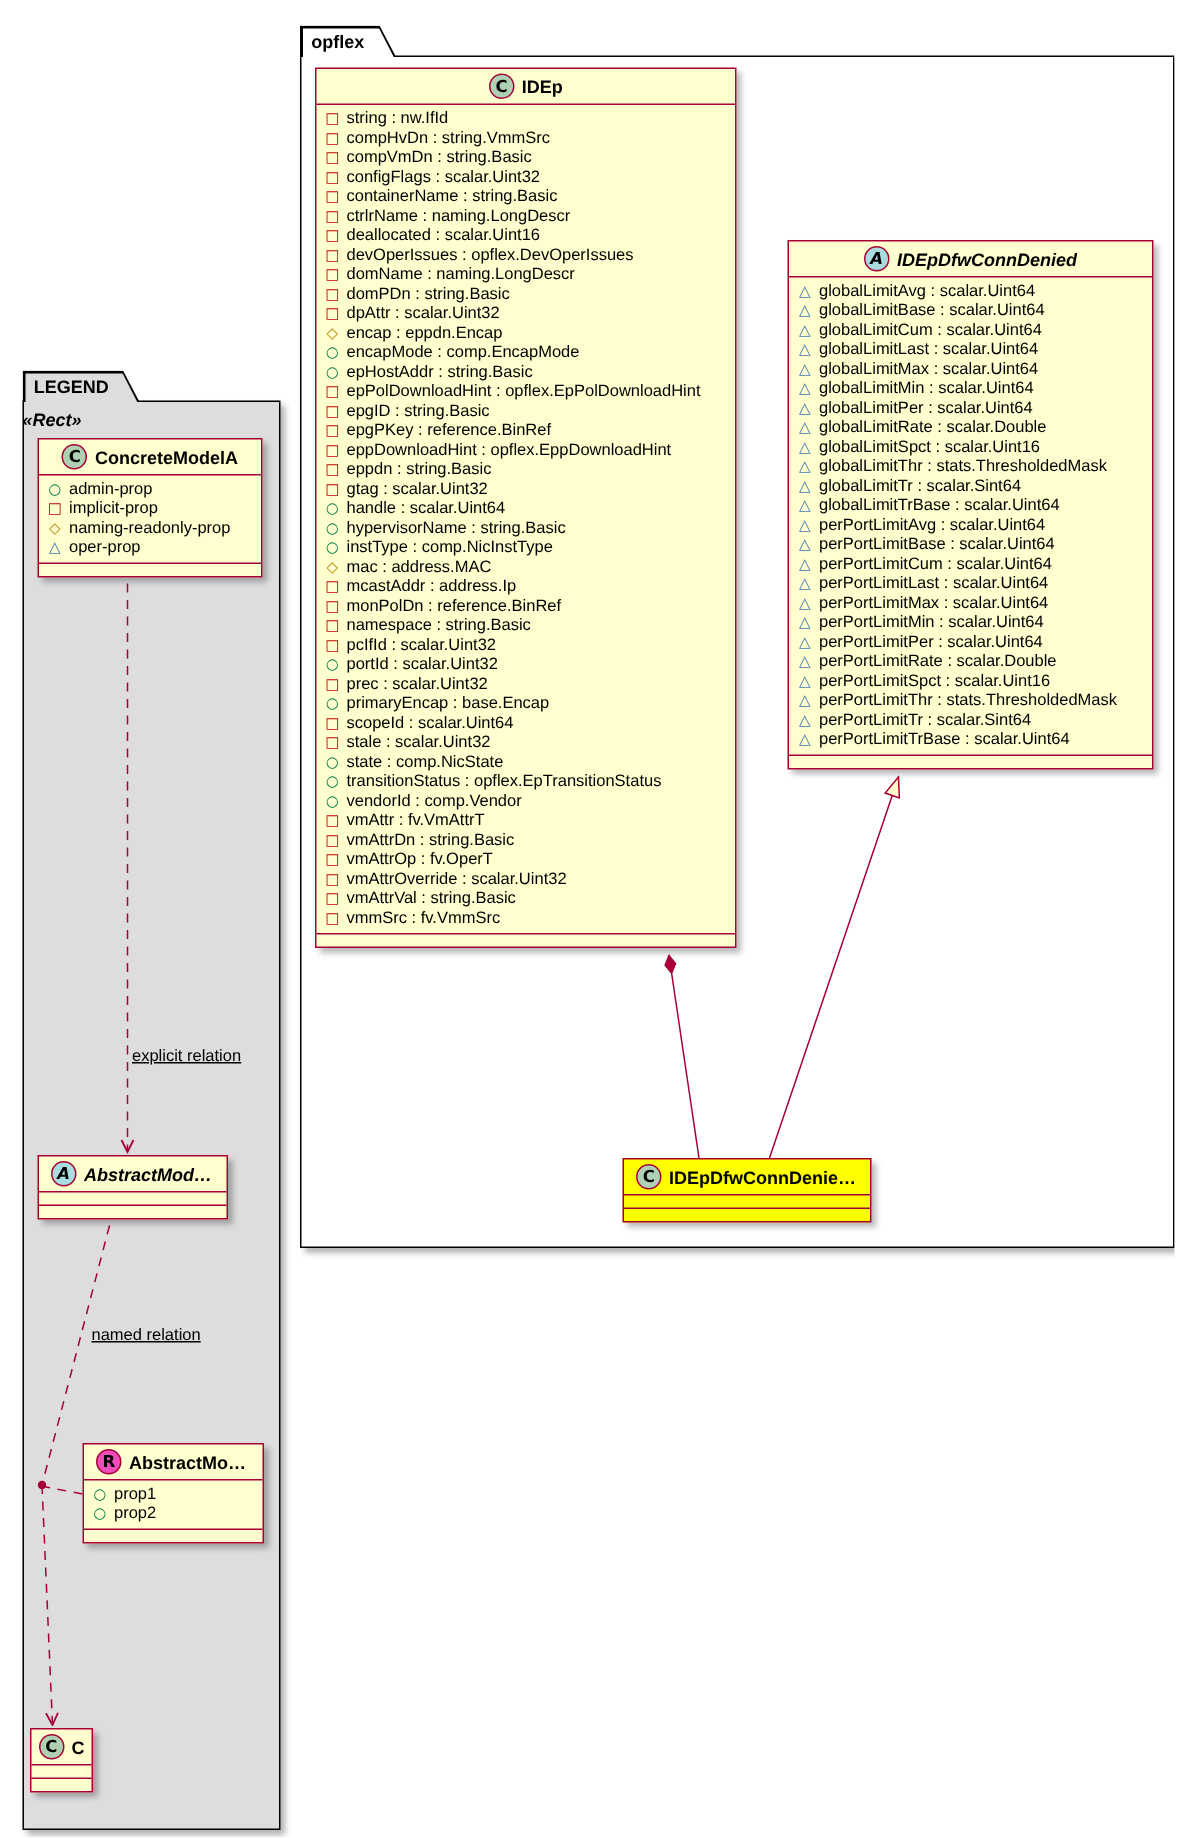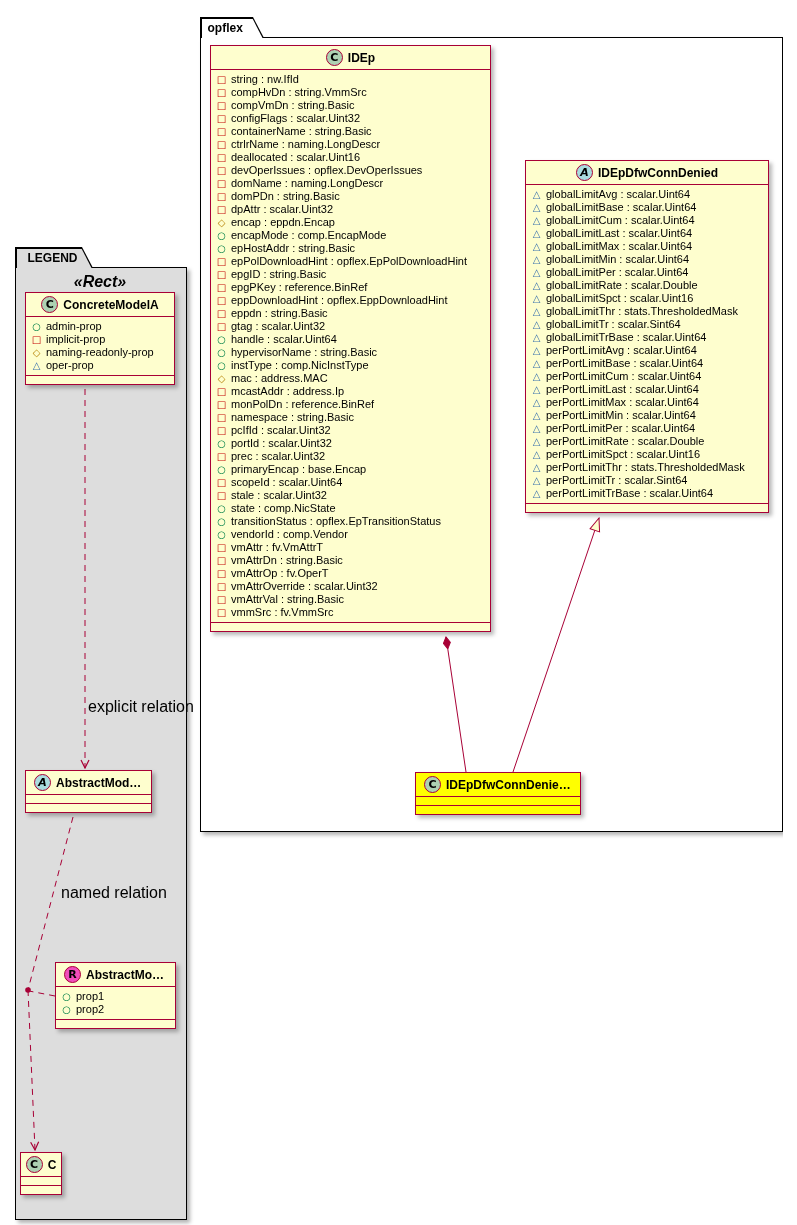--- a/index.html
+++ b/index.html
@@ -23,36 +23,36 @@
   }
   .pkg-body.gray{background:var(--legend-bg);}
   .pkg-tab{position:absolute;height:21px;background:#000;
     clip-path:polygon(0 0, calc(100% - 11px) 0, 100% 100%, 0 100%);}
   .pkg-tab-inner{
     position:absolute;left:1.5px;top:1.5px;right:1.5px;bottom:0;background:#fff;
     clip-path:polygon(0 0, calc(100% - 10px) 0, 100% 100%, 0 100%);
     font-size:12px;font-weight:bold;padding:2px 14px 0 6px;box-sizing:border-box;
     white-space:nowrap;
   }
-  .pkg-tab-inner.gray{background:var(--legend-bg);text-align:right;}
+  .pkg-tab-inner.gray{background:var(--legend-bg);}
   .stereotype{
-    position:absolute;font-size:16px;font-style:italic;font-weight:bold;text-align:center;
+    position:absolute;font-size:12px;font-style:italic;font-weight:bold;text-align:left;
   }
   
   .uml-class{
     position:absolute;background:var(--class-bg);border:1.5px solid var(--class-border);
     box-shadow:3px 3px 4px rgba(0,0,0,0.28);box-sizing:border-box;
   }
   .class-title{
     display:flex;align-items:center;justify-content:center;gap:5px;
     padding:3px 8px;border-bottom:1px solid var(--class-border);
     font-size:12px;font-weight:bold;white-space:nowrap;
   }
   .class-title .class-name{overflow:hidden;text-overflow:ellipsis;}
-  .name-italic{}
+  .name-italic{font-style:italic;}
   .spot{
     width:17px;height:17px;border-radius:50%;border:1px solid var(--class-border);
     display:flex;align-items:center;justify-content:center;
     font-size:11px;font-weight:bold;flex:0 0 auto;box-sizing:border-box;
     font-family:"DejaVu Sans", sans-serif;
   }
   .spot-italic{font-style:italic;}
   .members{
     padding:3px 5px;border-bottom:1px solid var(--class-border);
   }
@@ -66,21 +66,21 @@
   .vis-square{color:var(--vis-private);}
   .vis-diamond{color:var(--vis-protected);}
   .vis-triangle{color:var(--vis-package);}
   .compartment-empty{height:8px;}
   .compartment-empty.with-sep{border-bottom:1px solid var(--class-border);}
   
   .edges{position:absolute;left:0;top:0;pointer-events:none;}
   .edges line{stroke:var(--class-border);stroke-width:1;}
   .edges .dashed{stroke-dasharray:6 5;}
   .edges .junction{fill:var(--class-border);stroke:none;}
-  .edge-label{position:absolute;font-size:16px;color:#000;white-space:nowrap;}
+  .edge-label{position:absolute;font-size:11px;color:#000;white-space:nowrap;text-decoration:underline;}
 </style>
 </head>
 <body>
 
 <div class="canvas">
 
   <div class="pkg-body" style="left:200px;top:37px;width:581px;height:793px;"></div>
   <div class="pkg-tab" style="left:200px;top:17px;width:64px;">
     <div class="pkg-tab-inner">opflex</div>
   </div>

